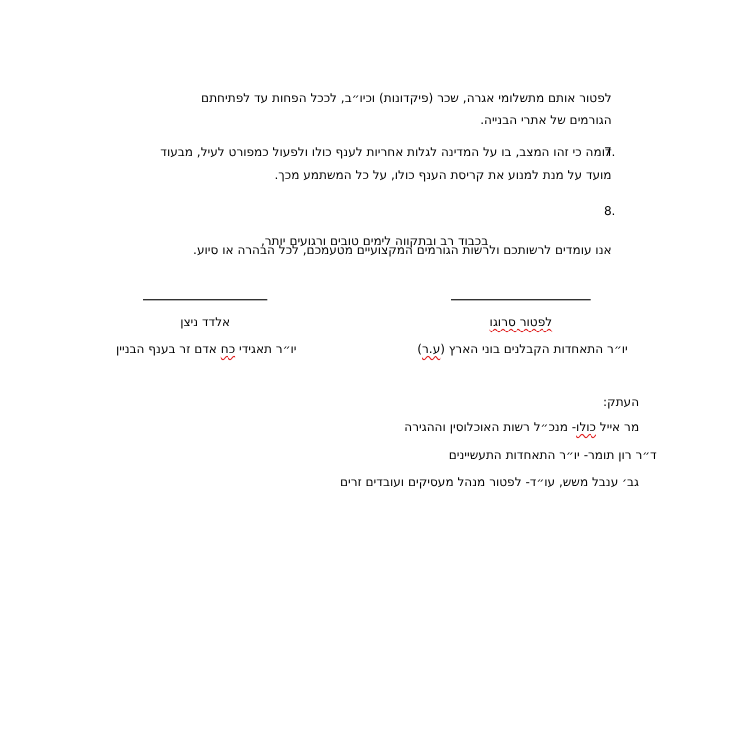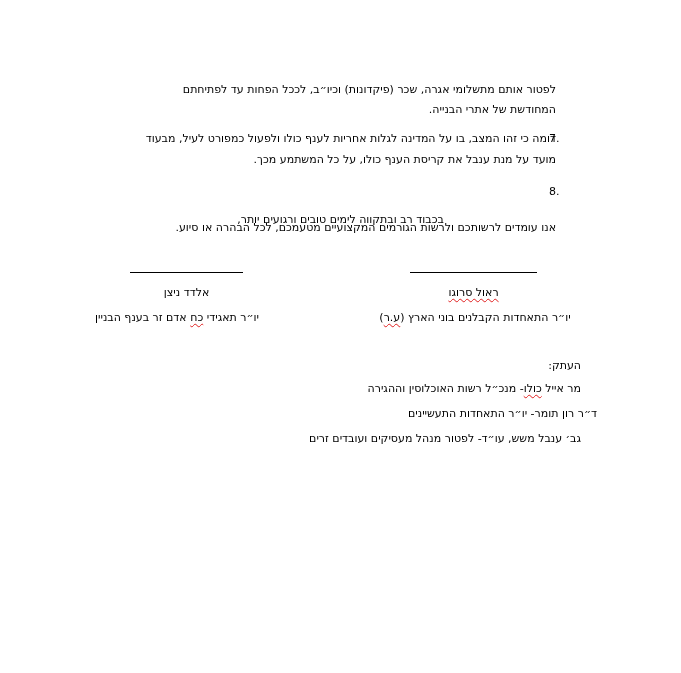--- a/index.html
+++ b/index.html
@@ -8,39 +8,39 @@
   .abs { position:absolute; white-space:nowrap; direction:rtl; }
   .line { position:absolute; height:1px; background:#000; }
   .bold { font-weight:normal; }
   .squig { text-decoration: underline wavy #e02020; text-decoration-thickness:1px; text-underline-offset:2px; }
   .num { position:absolute; direction:ltr; }
 </style>
 </head>
 <body>
 
 <div class="abs" style="right:125px; top:83px;">לפטור אותם מתשלומי אגרה, שכר (פיקדונות) וכיו״ב, לככל הפחות עד לפתיחתם</div>
-<div class="abs" style="right:125px; top:103px;">המחודשת של אתרי הבנייה.</div>
+<div class="abs" style="right:125px; top:103px;">הגורמים של אתרי הבנייה.</div>
 
 <div class="num" style="left:549px; top:132px;">7.</div>
 <div class="abs" style="right:125px; top:132px;margin-left:30px;">דומה כי זהו המצב, בו על המדינה לגלות אחריות לענף כולו ולפעול כמפורט לעיל, מבעוד</div>
-<div class="abs" style="right:125px; top:153px;">מועד על מנת ענבל את קריסת הענף כולו, על כל המשתמע מכך.</div>
+<div class="abs" style="right:125px; top:153px;">מועד על מנת למנוע את קריסת הענף כולו, על כל המשתמע מכך.</div>
 
 <div class="num" style="left:549px; top:185px;">8.</div>
 <div class="abs" style="right:125px; top:185px;margin-top:36px;">אנו עומדים לרשותכם ולרשות הגורמים המקצועיים מטעמכם, לכל הבהרה או סיוע.</div>
 
 <div class="abs bold" style="left:0; width:681px; text-align:center; top:213px; direction:rtl;">בכבוד רב ובתקווה לימים טובים ורגועים יותר,</div>
 
 <div class="line" style="left:410px; top:272px; width:127px;"></div>
 <div class="line" style="left:130px; top:272px; width:113px;"></div>
 
-<div class="abs bold" style="left:410px; width:127px; text-align:center; top:286px;"><span class="squig">ראול סרוגו</span></div>
+<div class="abs bold" style="left:410px; width:127px; text-align:center; top:286px;"><span class="squig">לפטור סרוגו</span></div>
 <div class="abs" style="left:360px; width:230px; text-align:center; top:311px;"><span>יו״ר התאחדות הקבלנים בוני הארץ (</span><span class="squig">ע.ר</span><span>)</span></div>
 
 <div class="abs bold" style="left:130px; width:113px; text-align:center; top:286px;">אלדד ניצן</div>
-<div class="abs" style="left:95px; width:185px; text-align:left; top:311px;"><span>יו״ר תאגידי </span><span class="squig">כח</span><span> אדם זר בענף הבניין</span></div>
+<div class="abs" style="left:95px; width:185px; text-align:center; top:311px;"><span>יו״ר תאגידי </span><span class="squig">כח</span><span> אדם זר בענף הבניין</span></div>
 
 <div class="abs" style="right:100px; top:359px;">העתק:</div>
 
 <div class="abs" style="right:100px; top:382px;"><span class="bold">מר אייל </span><span class="bold squig">כולו</span><span class="bold">-</span><span> מנכ״ל רשות האוכלוסין וההגירה</span></div>
 
 <div class="abs" style="right:84px; top:407px;"><span class="bold">ד״ר רון תומר-</span><span> יו״ר התאחדות התעשיינים</span></div>
 
 <div class="abs" style="right:100px; top:432px;"><span class="bold">גב׳ ענבל משש, עו״ד-</span><span> לפטור מנהל מעסיקים ועובדים זרים</span></div>
 
 </body></html>

